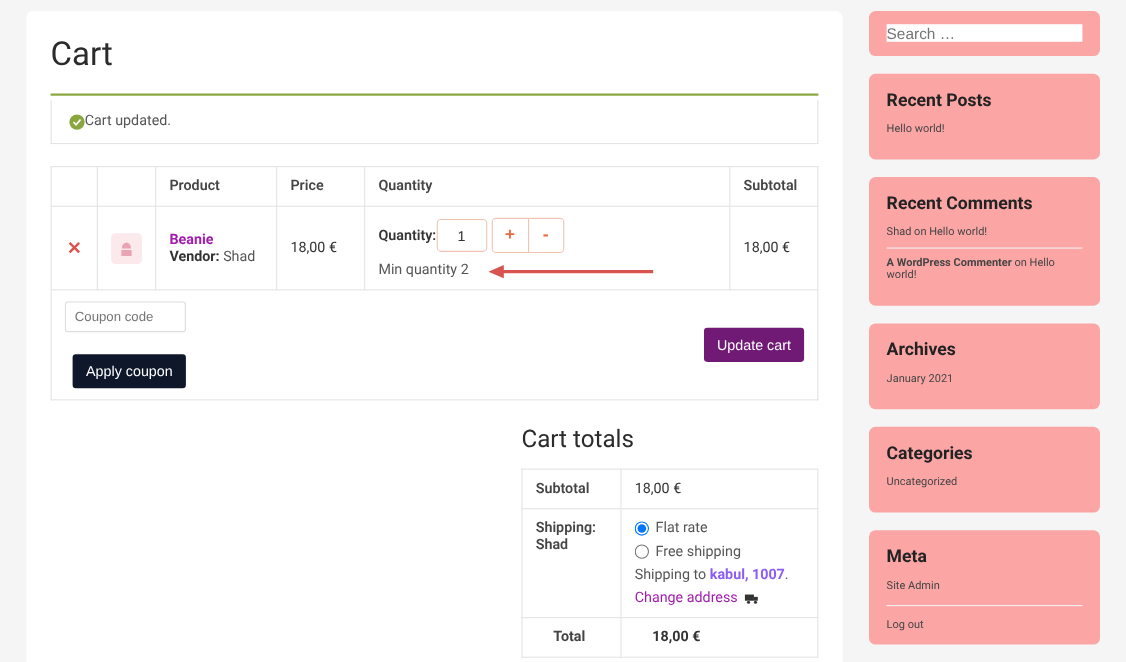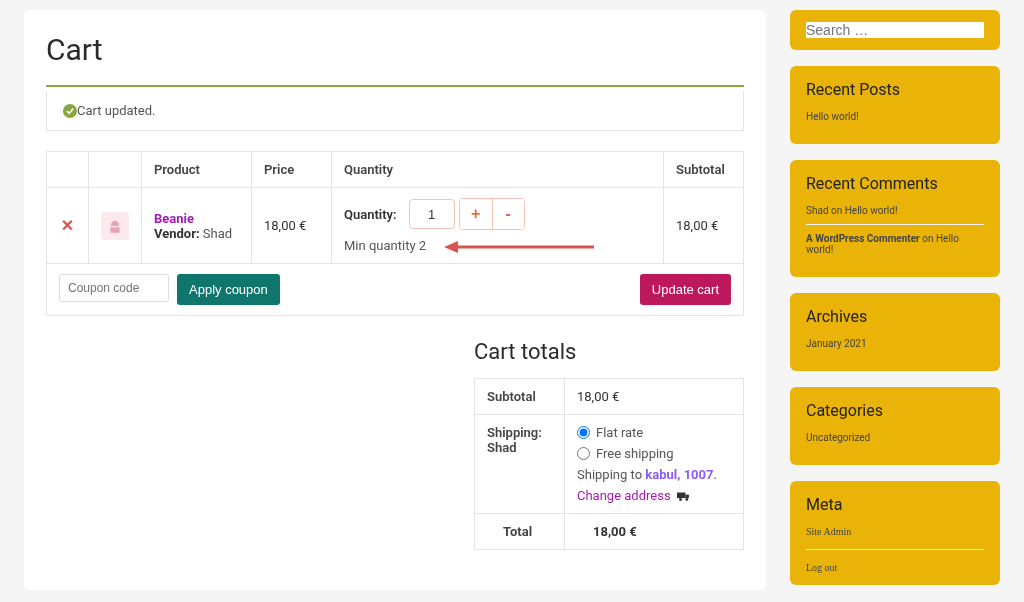--- a/index.html
+++ b/index.html
@@ -84,21 +84,21 @@
   .thumb {
     width: 28px; height: 28px; background:#fbe9eb;
     border-radius:4px; display:flex;align-items:center;justify-content:center;
   }
   .thumb svg { width:16px;height:16px; }
 
   .product-name { font-weight:700; color:#a21caf; }
   .vendor-label { font-weight:700; }
   .vendor-name  { color:#555; }
 
-  .qty-row { display:flex; align-items:center; gap:12px; }
+  .qty-row { display:flex; align-items:center; }
   .qty-label { font-weight:600; }
   .qty-input {
     width: 46px; height: 30px;
     border: 1px solid #f0c3b4;
     border-radius: 4px;
     text-align: center;
     font-size: 13px;
     color:#333;
   }
   .qty-group { display:flex; gap:4px; align-items:center;}
@@ -119,31 +119,31 @@
   .qty-note-wrap { position:relative; margin-top:8px; }
   .min-note { color:#555; font-size:13px; }
   .arrow {
     position:absolute; left:100px; top:2px;
     width:150px; height:14px;
   }
   .arrow line { stroke:#d9534f; stroke-width:3; }
   .arrow polygon { fill:#d9534f; }
 
   .actions-row td { padding:10px 8px; }
-  .coupon-wrap { display:flex; gap:8px; align-items:flex-start;}
+  .coupon-wrap { display:flex; gap:20px; align-items:flex-end;flex-direction:column;}
   .coupon-input {
     border:1px solid #ddd; border-radius:3px;
     padding:6px 8px; font-size:12px; width:110px; color:#777;
   }
   .btn {
     border:none; border-radius:3px; padding:8px 12px;
     font-size:13px; font-weight:500; cursor:pointer; color:#fff;
   }
-  .btn-orange { background:#0f766e; }
-  .btn-orange-light { background:#be185d; }
+  .btn-orange { background:#0f172a; }
+  .btn-orange-light { background:#701a75; }
   .actions-flex { display:flex; justify-content:space-between; align-items:center; width:100%; }
 
   
   .totals-wrap { display:flex; justify-content:flex-end; }
   .totals-inner { width: 270px; }
   .totals-inner h2 {
     font-size: 22px; font-weight:400; color:#2b2b2b; margin-bottom:14px;
   }
   table.totals { width:100%; border-collapse:collapse; }
   table.totals th, table.totals td {
@@ -153,33 +153,33 @@
   table.totals th { font-weight:600; color:#444; width:90px;}
   table.totals .total-row th, table.totals .total-row td { font-weight:700;padding-left:28px;}
   .radio-row { display:flex; gap:6px; margin-bottom:6px; color:#555;}
   .ship-note { color:#555; margin:6px 0;}
   .change-addr { display:flex; align-items:center; gap:6px; color:#a21caf; cursor:pointer;}
   .truck-icon { width:14px; height:12px; }
 
   
   .sidebar { width:210px; display:flex; flex-direction:column; gap:16px;}
   .widget {
-    background:#eab308; border-radius:6px; padding:14px 16px;
-  }
-  .widget h3 { font-size:16px; font-weight:400; color:#222; margin-bottom:12px;}
+    background:#fca5a5; border-radius:6px; padding:14px 16px;
+  }
+  .widget h3 { font-size:16px; font-weight:700; color:#222; margin-bottom:12px;}
   .widget ul { list-style:none; }
   .widget li { padding:8px 0; font-size:10px; color:#444; border-top:1px solid #f0f0f0;}
   .widget li:first-child { border-top:none; padding-top:0;}
   .widget a, .link { color:#444; text-decoration:none; }
   .search-box input {
     width:100%; border:none; font-size:14px; color:#888; outline:none;
   }
   .search-box { padding:12px 16px;}
   .bold { font-weight:700; color:#8b5cf6;}
-  .meta-list li { border-top:1px solid #f0f0f0; padding:12px 0;font-family:Liberation Serif, serif;}
+  .meta-list li { border-top:1px solid #f0f0f0; padding:12px 0;}
 </style>
 </head>
 <body>
 
 <div class="page">
   <div class="main">
     <h1 class="page-title">Cart</h1>
     <hr class="hr-green">
 
     <div class="notice">

